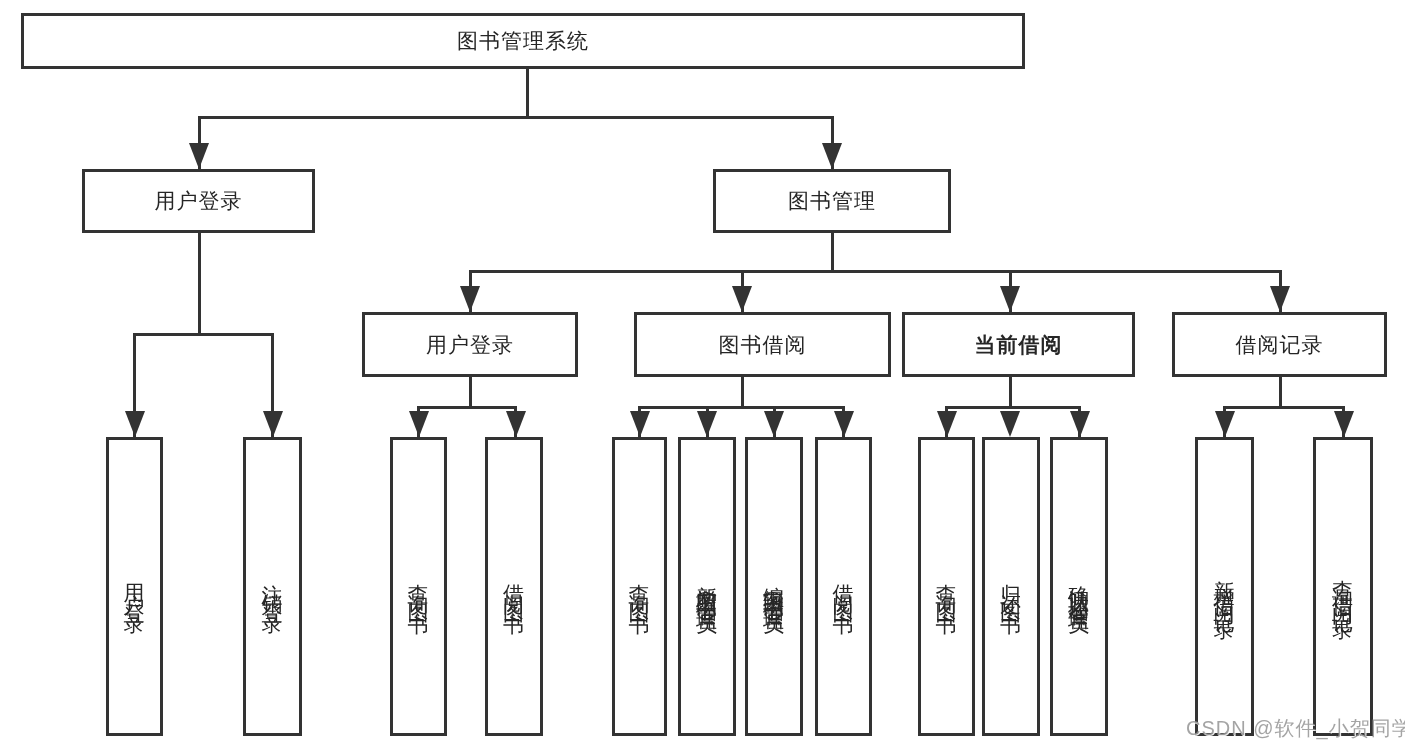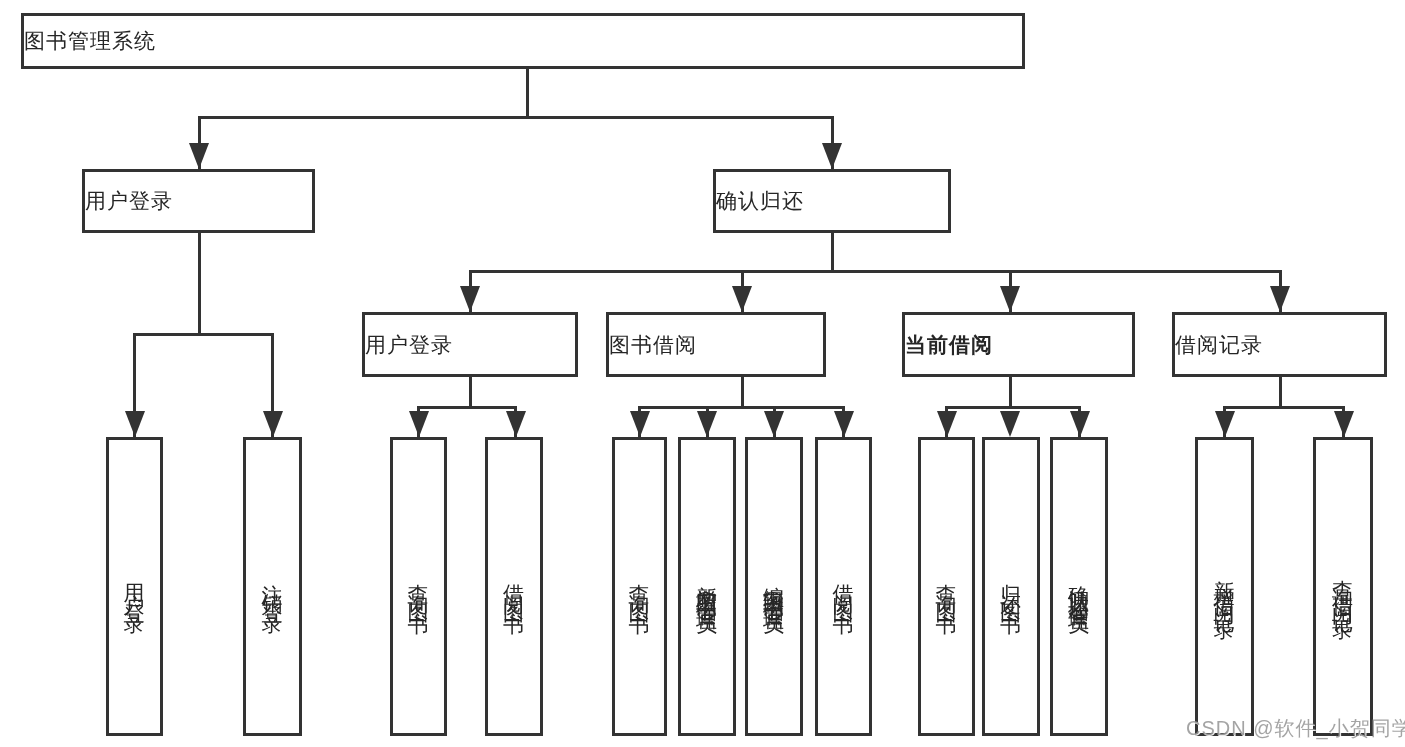--- a/index.html
+++ b/index.html
@@ -9,21 +9,21 @@
   }
   *{margin:0;padding:0;box-sizing:border-box;}
   body{background:var(--bg);font-family:"Liberation Sans","DejaVu Sans",sans-serif;}
   .stage{position:relative;width:1405px;height:747px;background:var(--bg);overflow:hidden;}
 
   
   .hbox{
     position:absolute;
     border:3px solid var(--line);
     background:#fff;
-    display:flex;align-items:center;
+    display:flex;align-items:center;justify-content:center;
     font-size:21px;color:var(--text);letter-spacing:1px;
   }
   
   .vbox{
     position:absolute;
     border:3px solid var(--line);
     background:#fff;
     top:437px;height:299px;
     display:flex;align-items:center;justify-content:center;
     writing-mode:vertical-rl;text-orientation:mixed;
@@ -59,21 +59,21 @@
   <div class="ln" style="left:197.5px;top:115.5px;width:636px;height:3px;"></div>
   <div class="ln" style="left:197.5px;top:115.5px;width:3px;height:54px;"></div>
   <div class="ln" style="left:830.5px;top:115.5px;width:3px;height:54px;"></div>
   <div class="arr" style="left:189px;top:143px;"></div>
   <div class="arr" style="left:822px;top:143px;"></div>
 
   <div class="hbox" style="left:82px;top:169px;width:233px;height:64px;">
     <span>用户登录</span>
   </div>
   <div class="hbox" style="left:713px;top:169px;width:238px;height:64px;">
-    <span>确认归还</span>
+    <span>图书管理</span>
   </div>
 
   <div class="ln" style="left:197.5px;top:233px;width:3px;height:102px;"></div>
   <div class="ln" style="left:133px;top:332.5px;width:141px;height:3px;"></div>
   <div class="ln" style="left:133px;top:332.5px;width:3px;height:104.5px;"></div>
   <div class="ln" style="left:271px;top:332.5px;width:3px;height:104.5px;"></div>
   <div class="arr" style="left:124.5px;top:411px;"></div>
   <div class="arr" style="left:262.5px;top:411px;"></div>
 
   <div class="ln" style="left:830.5px;top:233px;width:3px;height:39px;"></div>
@@ -83,21 +83,21 @@
   <div class="ln" style="left:1008.5px;top:269.5px;width:3px;height:43px;"></div>
   <div class="ln" style="left:1278.5px;top:269.5px;width:3px;height:43px;"></div>
   <div class="arr" style="left:460px;top:286px;"></div>
   <div class="arr" style="left:732px;top:286px;"></div>
   <div class="arr" style="left:1000px;top:286px;"></div>
   <div class="arr" style="left:1270px;top:286px;"></div>
 
   <div class="hbox" style="left:362px;top:312px;width:216px;height:65px;">
     <span>用户登录</span>
   </div>
-  <div class="hbox" style="left:606px;top:312px;width:220px;height:65px;">
+  <div class="hbox" style="left:634px;top:312px;width:257px;height:65px;">
     <span>图书借阅</span>
   </div>
   <div class="hbox" style="left:902px;top:312px;width:233px;height:65px;font-weight:bold;">
     <span>当前借阅</span>
   </div>
   <div class="hbox" style="left:1172px;top:312px;width:215px;height:65px;">
     <span>借阅记录</span>
   </div>
 
   <div class="ln" style="left:468.5px;top:377px;width:3px;height:31px;"></div>

